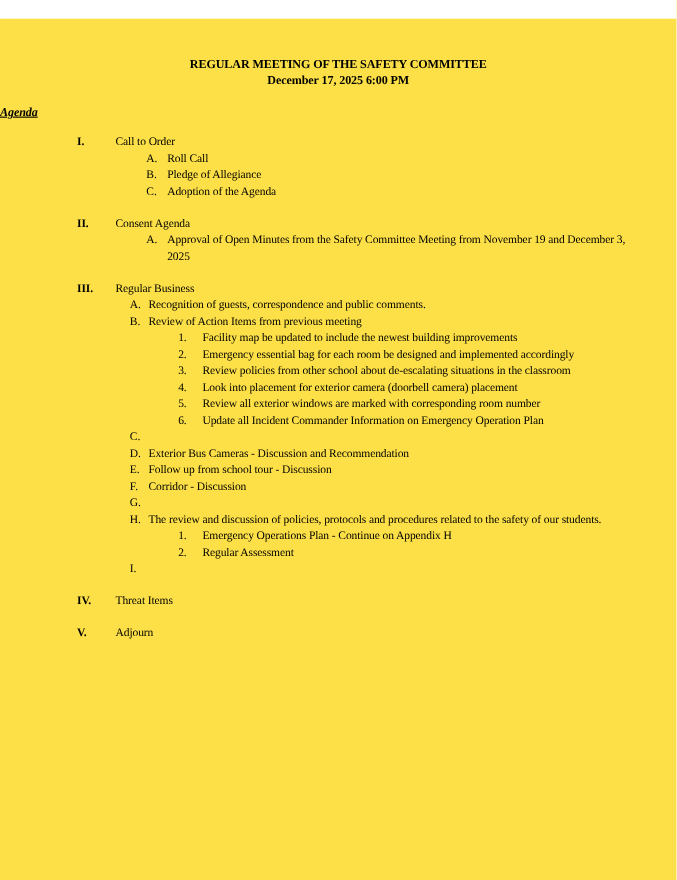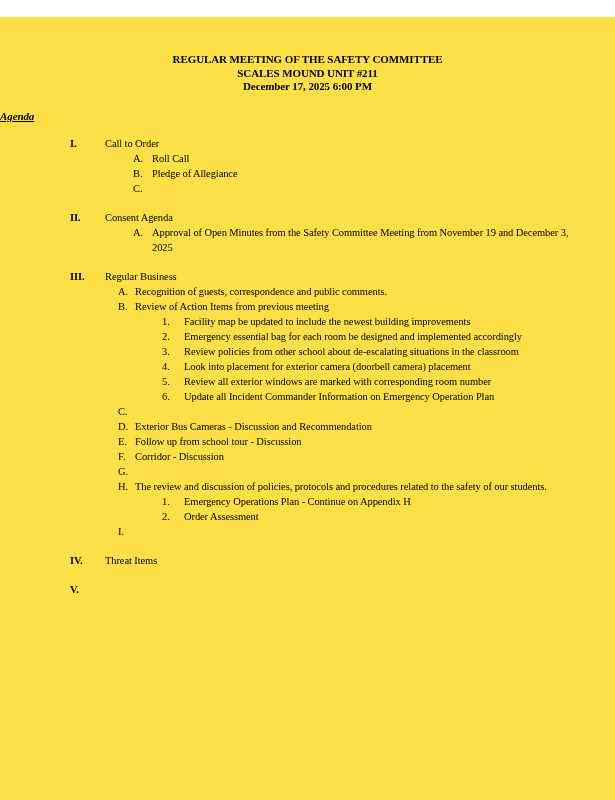--- a/index.html
+++ b/index.html
@@ -67,21 +67,20 @@
   
   .lvl2 { padding-left: 162px; }
   .lvl2 .label { width: 22px; }
 </style>
 </head>
 <body>
 
 <div class="page">
   <div class="header">
     <div>REGULAR MEETING OF THE SAFETY COMMITTEE</div>
-    <div>SCALES MOUND UNIT #211</div>
     <div>December 17, 2025 6:00 PM</div>
   </div>
 
   <div class="doc-title">
     <span>Agenda</span>
   </div>
 
   <div class="agenda">
       <div class="section sec-0">
         <div class="row lvl0">
@@ -91,20 +90,21 @@
         <div class="row lvl1">
           <span class="label">A.</span>
           <span class="text">Roll Call</span>
         </div>
         <div class="row lvl1">
           <span class="label">B.</span>
           <span class="text">Pledge of Allegiance</span>
         </div>
         <div class="row lvl1">
           <span class="label">C.</span>
+          <span class="text">Adoption of the Agenda</span>
         </div>
       </div>
       <div class="section sec-1">
         <div class="row lvl0">
           <span class="label">II.</span>
           <span class="text">Consent Agenda</span>
         </div>
         <div class="row lvl1">
           <span class="label">A.</span>
           <span class="text">Approval of Open Minutes from the Safety Committee Meeting from November 19 and December 3, 2025</span>
@@ -168,31 +168,32 @@
         <div class="row lvl1">
           <span class="label">H.</span>
           <span class="text">The review and discussion of policies, protocols and procedures related to the safety of our students.</span>
         </div>
         <div class="row lvl2">
           <span class="label">1.</span>
           <span class="text">Emergency Operations Plan - Continue on Appendix H</span>
         </div>
         <div class="row lvl2">
           <span class="label">2.</span>
-          <span class="text">Order Assessment</span>
+          <span class="text">Regular Assessment</span>
         </div>
         <div class="row lvl1">
           <span class="label">I.</span>
         </div>
       </div>
       <div class="section sec-3">
         <div class="row lvl0">
           <span class="label">IV.</span>
           <span class="text">Threat Items</span>
         </div>
       </div>
       <div class="section sec-4">
         <div class="row lvl0">
           <span class="label">V.</span>
+          <span class="text">Adjourn</span>
         </div>
       </div>
     </div>
 </div>
 
 </body></html>

